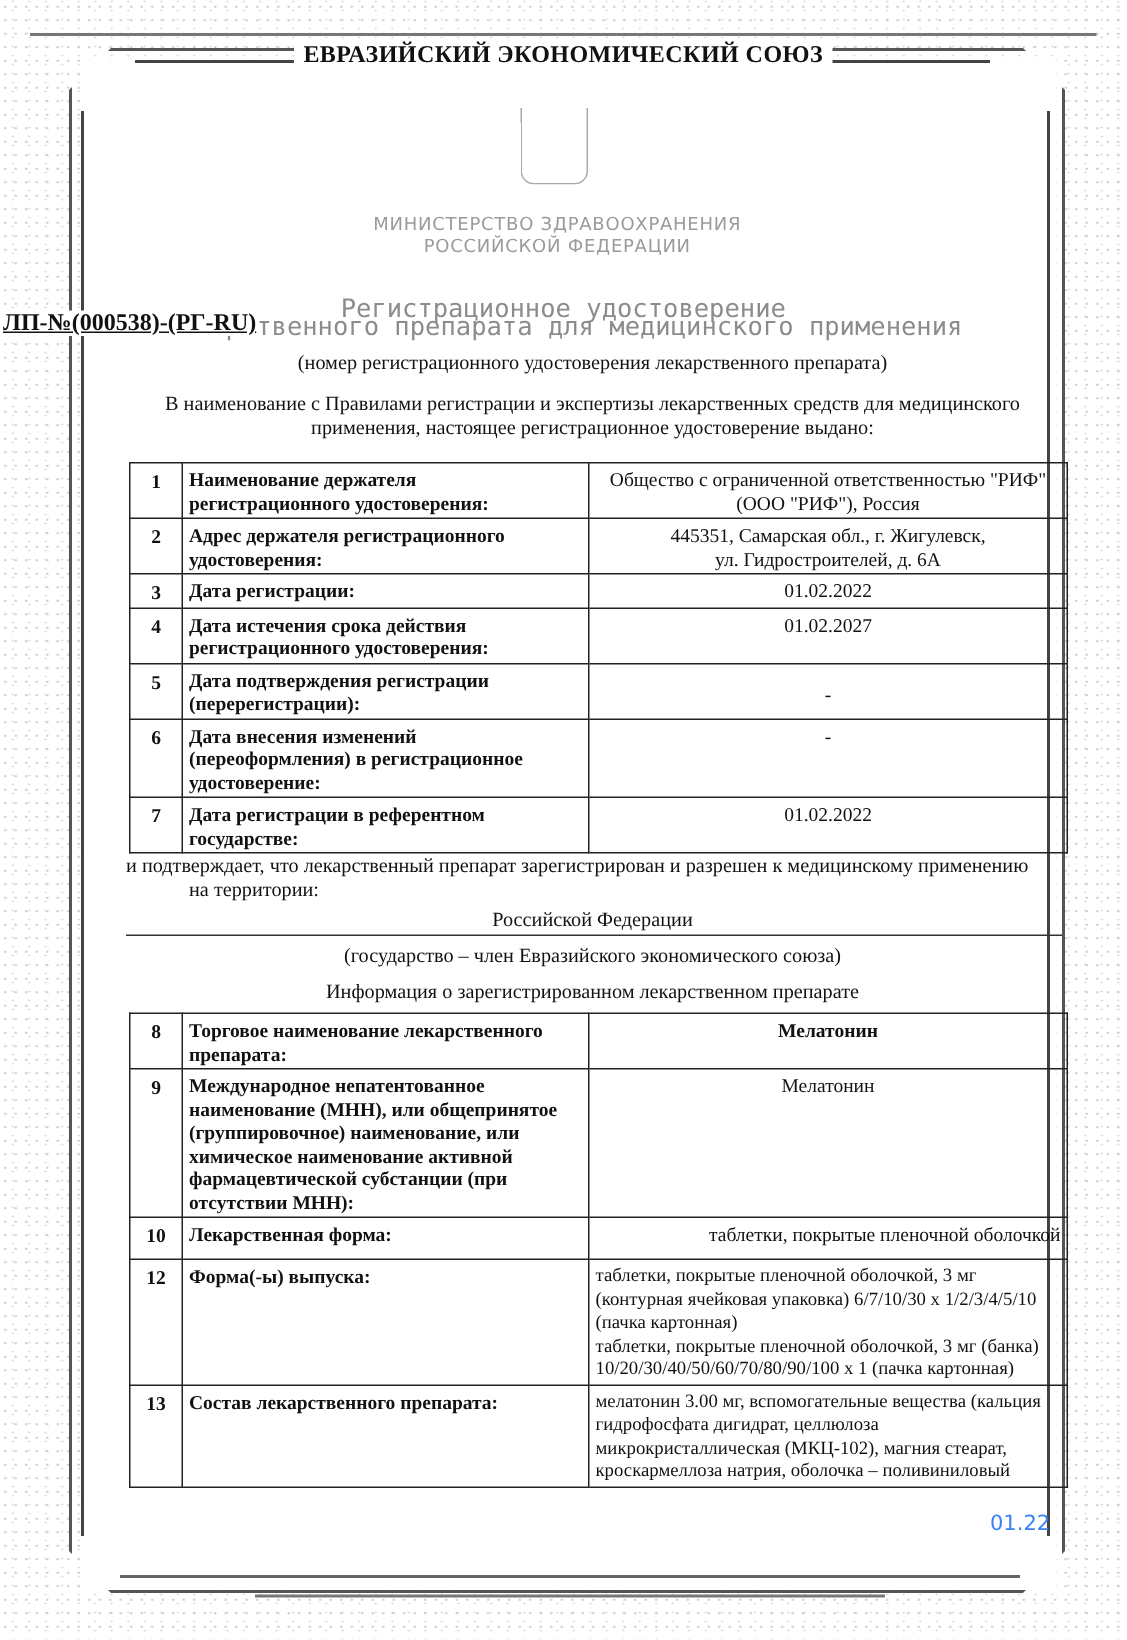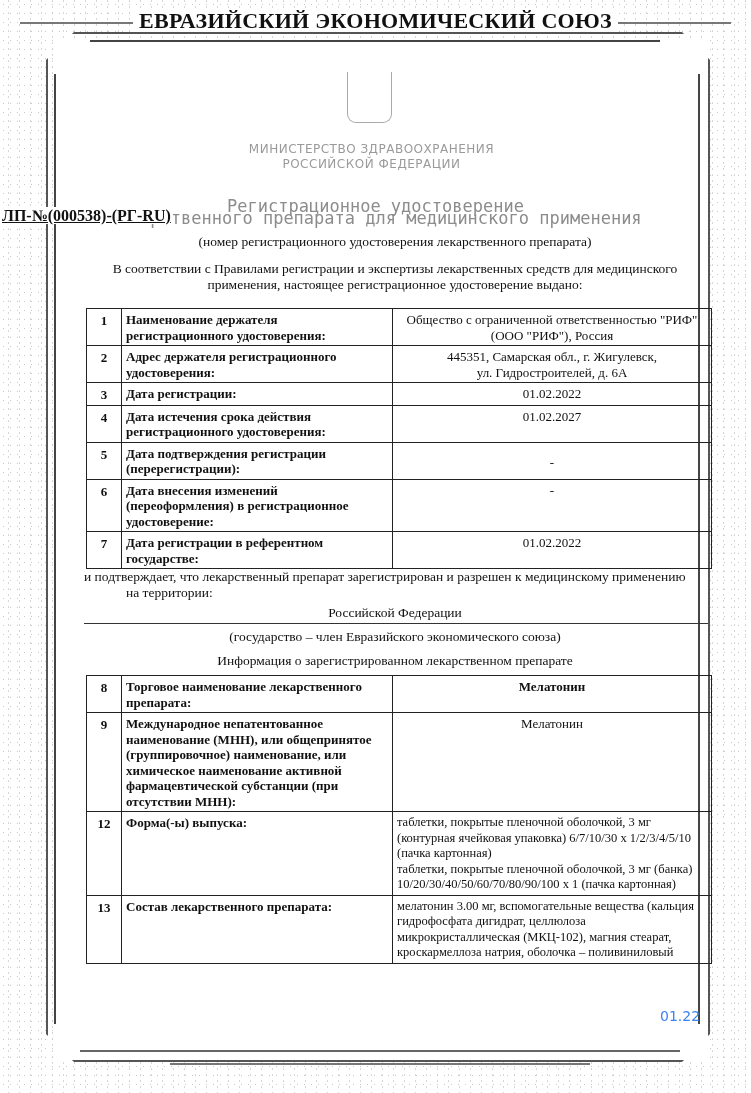--- a/index.html
+++ b/index.html
@@ -32,21 +32,21 @@
     position:absolute; background:#444;
   }
   .header-band {
     position:absolute; left:0; top:10px; width:751px; height:22px; text-align:center;
   }
   .header-band .rule {
     position:absolute; left:20px; right:20px; top:12px; height:2px; background:#777;
   }
   .header-band .title {
     position:relative; display:inline-block; background:#fff; padding:0 6px;
-    font-weight:bold; font-size:22px; letter-spacing:0.3px; line-height:22px;
+    font-weight:bold; font-size:16px; letter-spacing:0.3px; line-height:22px;margin-top:16px;
   }
   .emblem {
     position:absolute; left:347px; top:82px; width:43px; height:40px;
     border:1px solid #aaa; border-top:none; border-radius:0 0 9px 9px;
   }
   .emblem::before{ content:""; position:absolute; left:-1px; top:-10px; height:10px; border-left:1px solid #aaa;}
   .emblem::after{ content:""; position:absolute; right:-1px; top:-10px; height:10px; border-left:1px solid #aaa;}
   .ministry {
     position:absolute; left:0; width:743px; text-align:center;
     font-family:"DejaVu Sans", sans-serif; font-size:12px; color:#9a9a9a; letter-spacing:0.5px;
@@ -102,21 +102,21 @@
 <div class="ministry" style="top:142px;">МИНИСТЕРСТВО ЗДРАВООХРАНЕНИЯ</div>
 <div class="ministry" style="top:157px;">РОССИЙСКОЙ ФЕДЕРАЦИИ</div>
 
 <div class="cert-title" style="top:196px;">Регистрационное удостоверение</div>
 <div class="cert-title" style="top:208px;">лекарственного препарата для медицинского применения</div>
 <div class="cert-number">
   <span>ЛП-№(000538)-(РГ-RU)</span>
 </div>
 <div class="centered" style="top:233px;">(номер регистрационного удостоверения лекарственного препарата)</div>
 
-<div class="centered" style="top:260px;">В соответствии с Правилами регистрации и экспертизы лекарственных средств для медицинского</div>
+<div class="centered" style="top:260px;">В наименование с Правилами регистрации и экспертизы лекарственных средств для медицинского</div>
 <div class="centered" style="top:276px;">применения, настоящее регистрационное удостоверение выдано:</div>
 
 <table class="reg" style="top:308px;">
   <tbody>
       <tr style="height:36px;">
     <td class="num">1</td>
     <td class="lbl">Наименование держателя регистрационного удостоверения:</td>
     <td class="val"><span>Общество с ограниченной ответственностью "РИФ"</span><br><span>(ООО "РИФ"), Россия</span></td>
   </tr>
   <tr style="height:36px;">
@@ -163,20 +163,25 @@
   <tbody>
       <tr style="height:36px;">
     <td class="num">8</td>
     <td class="lbl">Торговое наименование лекарственного препарата:</td>
     <td class="val bold">Мелатонин</td>
   </tr>
   <tr style="height:98px;">
     <td class="num">9</td>
     <td class="lbl">Международное непатентованное наименование (МНН), или общепринятое (группировочное) наименование, или химическое наименование активной фармацевтической субстанции (при отсутствии МНН):</td>
     <td class="val">Мелатонин</td>
+  </tr>
+  <tr style="height:28px;">
+    <td class="num">10</td>
+    <td class="lbl">Лекарственная форма:</td>
+    <td class="val" style="text-align:right;">таблетки, покрытые пленочной оболочкой</td>
   </tr>
   <tr style="height:82px;">
     <td class="num">12</td>
     <td class="lbl">Форма(-ы) выпуска:</td>
     <td class="val left" style="font-size:12.5px;margin-top:48px;">
       <span>таблетки, покрытые пленочной оболочкой, 3 мг</span><br>
       <span>(контурная ячейковая упаковка) 6/7/10/30 x 1/2/3/4/5/10</span><br>
       <span>(пачка картонная)</span><br>
       <span>таблетки, покрытые пленочной оболочкой, 3 мг (банка)</span><br>
       <span>10/20/30/40/50/60/70/80/90/100 x 1 (пачка картонная)</span>

